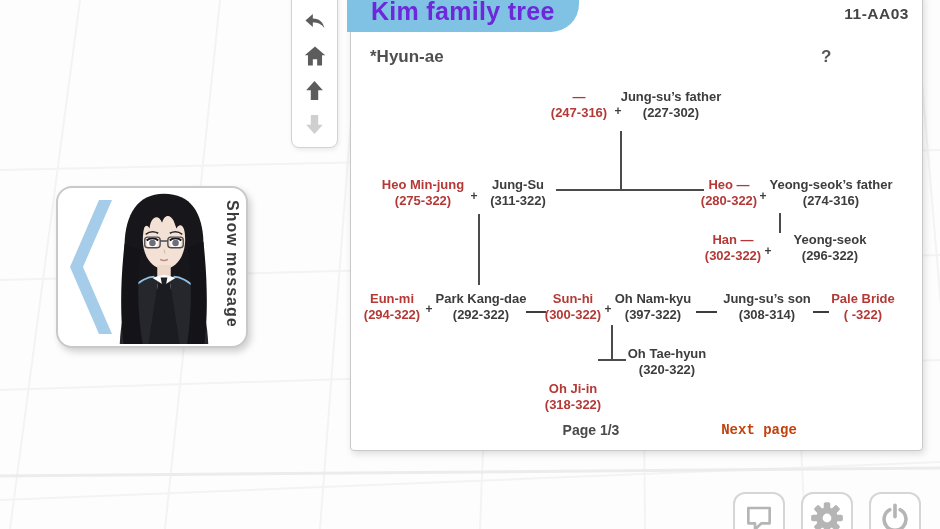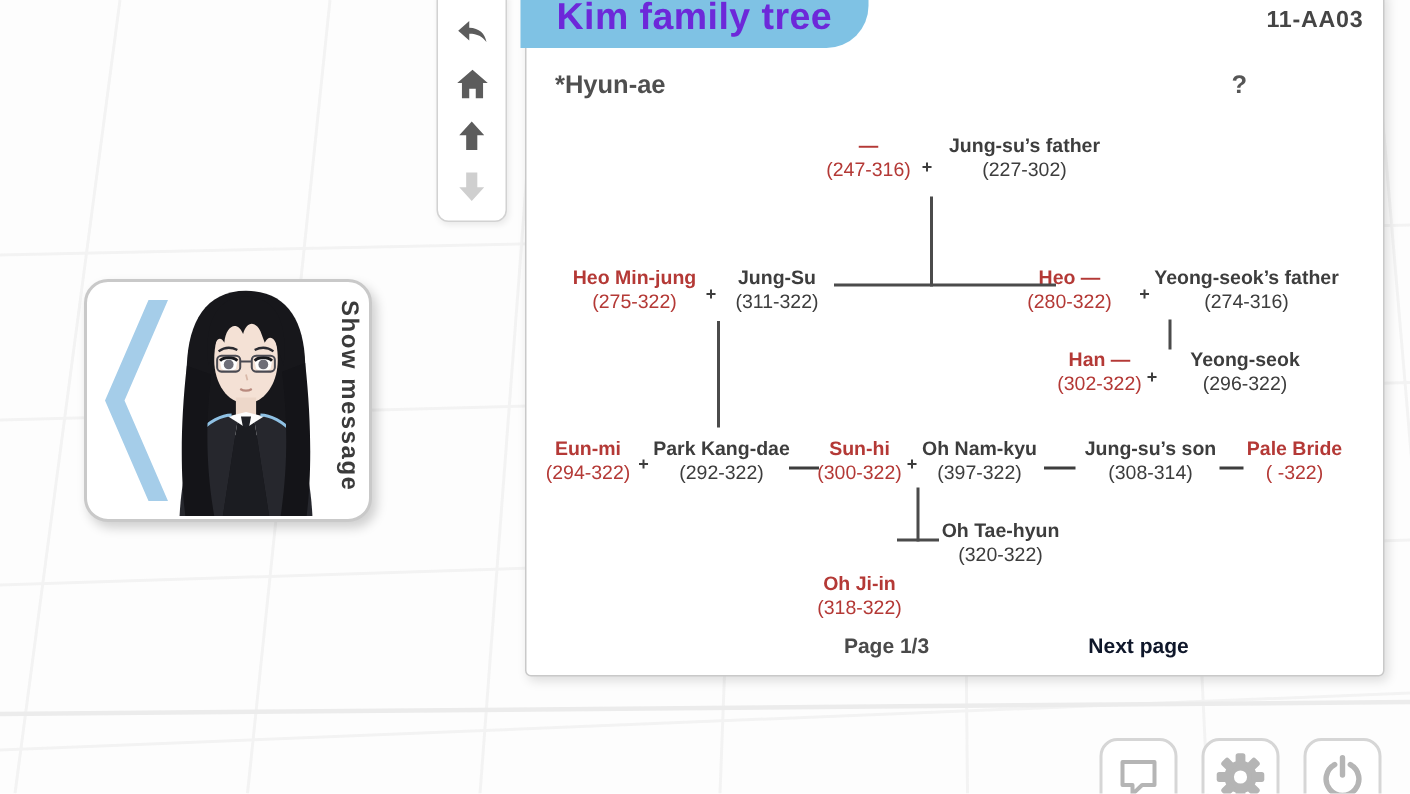--- a/index.html
+++ b/index.html
@@ -51,28 +51,28 @@
   .banner-title{
     padding:0 0 6px 24px;color:#6d28d9;font-size:25px;font-weight:bold;letter-spacing:.3px;
   }
   .card-code{position:absolute;top:10px;right:13px;font-size:15.5px;font-weight:bold;color:#454545;letter-spacing:.5px;}
   .narrator{position:absolute;left:19px;top:52px;font-size:17px;font-weight:bold;color:#4f4f4f;}
   .hint-q{position:absolute;left:470px;top:52px;font-size:17px;font-weight:bold;color:#565656;}
 
   .tree{position:absolute;left:0;top:6px;width:571px;height:420px;}
   .person{position:absolute;transform:translateX(-50%);text-align:center;white-space:nowrap;line-height:16px;}
   .pname{font-size:13px;font-weight:bold;color:#3d3d3d;}
-  .pdates{font-size:13px;font-weight:normal;color:#3d3d3d;}
+  .pdates{font-size:13px;font-weight:bold;color:#3d3d3d;}
   .person.red .pname,.person.red .pdates{color:#b43936;}
   .plus{position:absolute;transform:translateX(-50%);font-size:12px;font-weight:bold;color:#3d3d3d;line-height:12px;}
   .tline{position:absolute;background:#4b4b4b;}
   .tdash{position:absolute;height:2px;background:#3d3d3d;}
 
   .footer-page{position:absolute;left:240px;top:427px;transform:translateX(-50%);font-size:14px;font-weight:bold;color:#4a4a4a;}
-  .footer-next{position:absolute;left:408px;top:427px;transform:translateX(-50%);font-size:14px;font-weight:bold;color:#0f172a;cursor:pointer;}
+  .footer-next{position:absolute;left:408px;top:427px;transform:translateX(-50%);font-size:14px;font-weight:bold;color:#c2410c;cursor:pointer;font-family:Liberation Mono, monospace;}
 
   
   .sys-btn{
     position:absolute;top:492px;width:52px;height:52px;background:#fff;
     border:2px solid #d6d6d6;border-radius:12px;box-sizing:border-box;
     display:flex;align-items:center;justify-content:center;z-index:5;cursor:pointer;
   }
   .sys-btn.b1{left:733px;}
   .sys-btn.b2{left:801px;}
   .sys-btn.b3{left:869px;}
@@ -177,33 +177,33 @@
     <div class="card-code">11-AA03</div>
     <div class="narrator">*Hyun-ae</div>
     <div class="hint-q">?</div>
 
     <div class="tree">
       <div>
           <div class="person red" style="left: 228px; top: 88px;">
             <div class="pname">—</div>
             <div class="pdates">(247-316)</div>
           </div>
-          <div class="person" style="left: 332px; top: 88px;">
+          <div class="person" style="left: 320px; top: 88px;">
             <div class="pname">Jung-su’s father</div>
             <div class="pdates">(227-302)</div>
           </div>
           <div class="person red" style="left: 72px; top: 176px;">
             <div class="pname">Heo Min-jung</div>
             <div class="pdates">(275-322)</div>
           </div>
           <div class="person" style="left: 167px; top: 176px;">
             <div class="pname">Jung-Su</div>
             <div class="pdates">(311-322)</div>
           </div>
-          <div class="person red" style="left: 362px; top: 176px;">
+          <div class="person red" style="left: 378px; top: 176px;">
             <div class="pname">Heo —</div>
             <div class="pdates">(280-322)</div>
           </div>
           <div class="person" style="left: 480px; top: 176px;">
             <div class="pname">Yeong-seok’s father</div>
             <div class="pdates">(274-316)</div>
           </div>
           <div class="person red" style="left: 382px; top: 231px;">
             <div class="pname">Han —</div>
             <div class="pdates">(302-322)</div>

